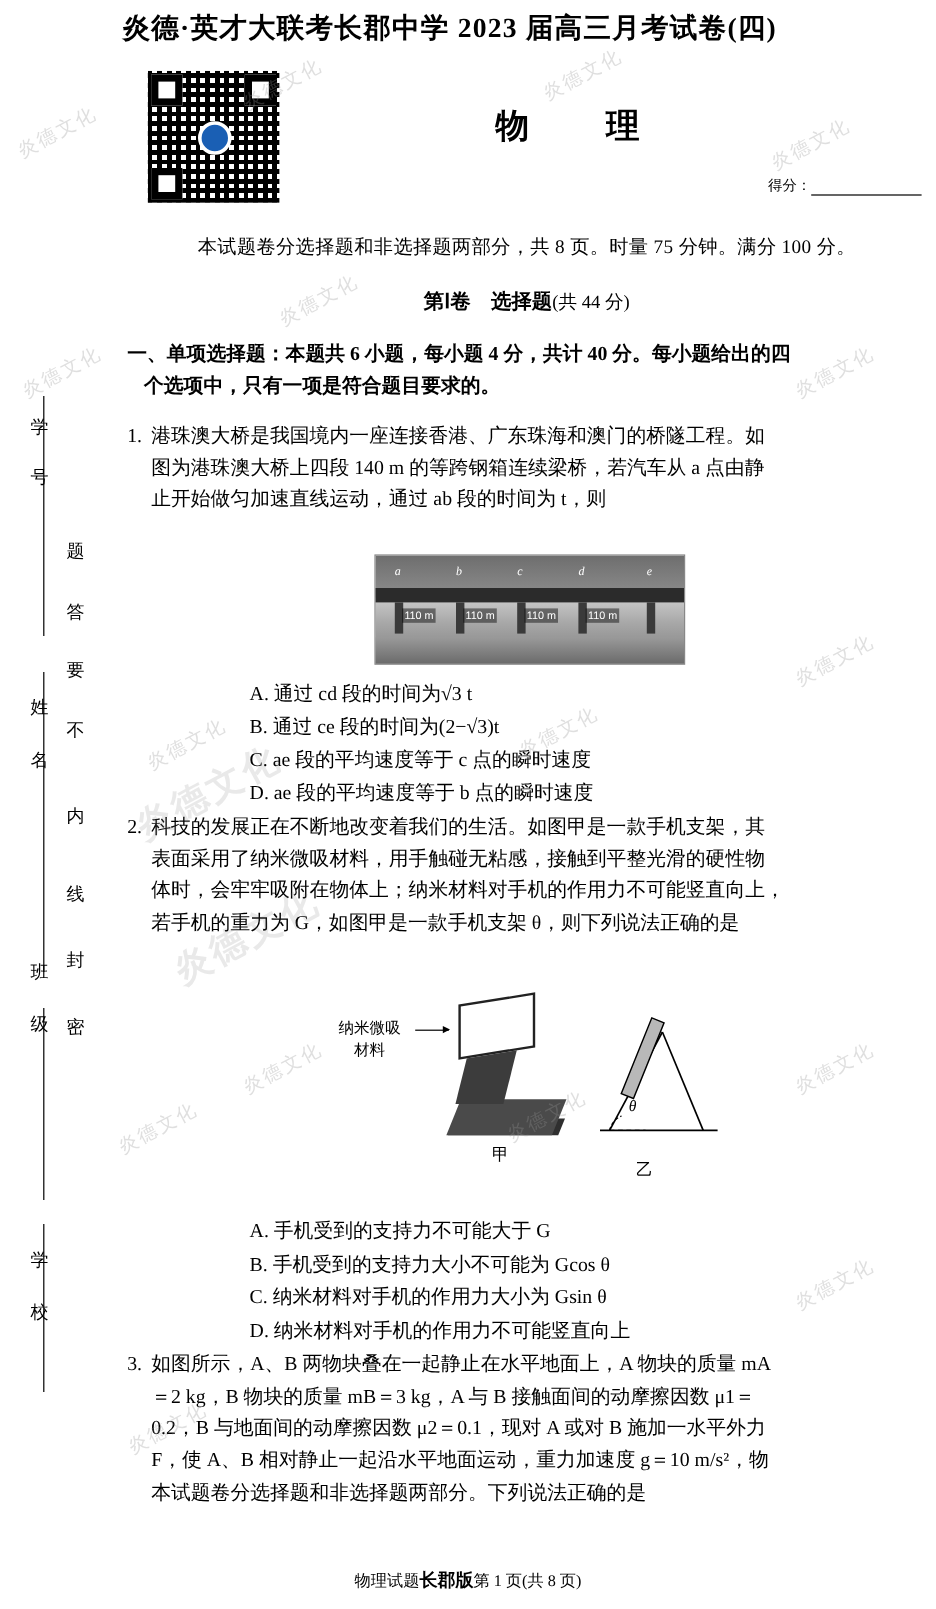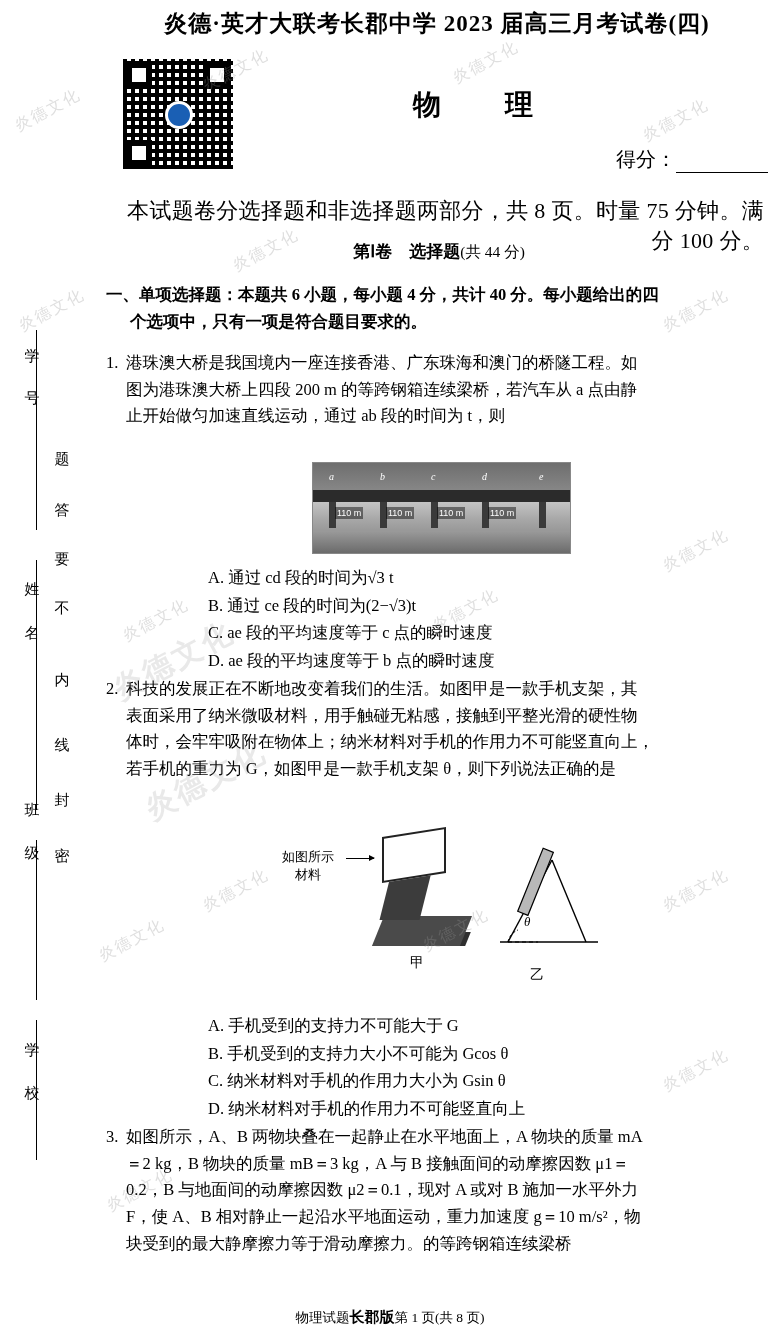--- a/index.html
+++ b/index.html
@@ -49,21 +49,21 @@
     top: 0;
     width: 688px;
     height: 1341px;
   }
 
   .title {
     position: absolute;
     left: 10px;
     top: 8px;
     width: 670px;
-    text-align: center;
+    text-align: left;
     font-family: "Liberation Serif", serif;
     font-weight: bold;
     font-size: 23px;
     letter-spacing: 1px;
     color: #000;
   }
 
   .qr {
     position: absolute;
     left: 28px;
@@ -109,38 +109,38 @@
     font-family: "Liberation Serif", serif;
     font-weight: bold;
     font-size: 28px;
     letter-spacing: 18px;
   }
 
   .score-line {
     position: absolute;
     right: 12px;
     top: 146px;
-    font-size: 20px;
+    font-size: 12px;
     font-family: Liberation Mono, monospace;
   }
   .score-line .rule {
     display: inline-block;
     width: 92px;
     border-bottom: 1px solid #000;
     vertical-align: bottom;
     height: 16px;
   }
 
   .instr {
     position: absolute;
     left: 22px;
     top: 196px;
     width: 650px;
-    font-size: 22px;
-    text-align: right;
+    font-size: 16px;
+    text-align: center;
     letter-spacing: 0.3px;
   }
 
   .sec-head {
     position: absolute;
     left: 22px;
     top: 240px;
     width: 650px;
     text-align: center;
     font-size: 17px;
@@ -150,21 +150,21 @@
 
   .qtype {
     position: absolute;
     left: 14px;
     top: 282px;
     width: 660px;
     font-size: 16.5px;
     font-weight: bold;
     line-height: 1.62;
   }
-  .qtype .l2 { display: block; margin-left: 24px; }
+  .qtype .l2 { display: block; margin-left: 14px; }
 
   .qblock {
     position: absolute;
     left: 14px;
     width: 662px;
     font-size: 16.5px;
     line-height: 1.62;
   }
   .qblock .num { float: left; width: 20px; }
   .qblock p { margin: 0; text-indent: 0; }
@@ -380,21 +380,21 @@
 
     <div class="qtype">
       <span>一、单项选择题：本题共 6 小题，每小题 4 分，共计 40 分。每小题给出的四</span>
       <span class="l2">个选项中，只有一项是符合题目要求的。</span>
     </div>
 
     <div class="qblock" style="top:350px;">
       <div class="num">1.</div>
       <div class="body">
         <p>港珠澳大桥是我国境内一座连接香港、广东珠海和澳门的桥隧工程。如</p>
-        <p>图为港珠澳大桥上四段 200 m 的等跨钢箱连续梁桥，若汽车从 a 点由静</p>
+        <p>图为港珠澳大桥上四段 140 m 的等跨钢箱连续梁桥，若汽车从 a 点由静</p>
         <p>止开始做匀加速直线运动，通过 ab 段的时间为 t，则</p>
       </div>
     </div>
 
     <div class="fig-bridge" style="top:462px;">
       <div class="deck"></div>
       <div class="base"></div>
       <div class="pier" style="left:16px;"></div>
       <div class="pier" style="left:67px;"></div>
       <div class="pier" style="left:118px;"></div>
@@ -425,21 +425,21 @@
       <div class="body">
         <p>科技的发展正在不断地改变着我们的生活。如图甲是一款手机支架，其</p>
         <p>表面采用了纳米微吸材料，用手触碰无粘感，接触到平整光滑的硬性物</p>
         <p>体时，会牢牢吸附在物体上；纳米材料对手机的作用力不可能竖直向上，</p>
         <p>若手机的重力为 G，如图甲是一款手机支架 θ，则下列说法正确的是</p>
       </div>
     </div>
 
     <div class="fig-stand" style="top:826px;">
       <div class="callout">
-        <span>如图所示</span><br>
+        <span>纳米微吸</span><br>
         <span>材料</span>
       </div>
       <div class="arrow"></div>
 
       <div class="stand-body">
         <div class="foot2"></div>
         <div class="foot"></div>
         <div class="arm"></div>
         <div class="plate"></div>
       </div>
@@ -467,21 +467,21 @@
       <div>D. 纳米材料对手机的作用力不可能竖直向上</div>
     </div>
 
     <div class="qblock" style="top:1124px;">
       <div class="num">3.</div>
       <div class="body">
         <p>如图所示，A、B 两物块叠在一起静止在水平地面上，A 物块的质量 mA</p>
         <p>＝2 kg，B 物块的质量 mB＝3 kg，A 与 B 接触面间的动摩擦因数 μ1＝</p>
         <p>0.2，B 与地面间的动摩擦因数 μ2＝0.1，现对 A 或对 B 施加一水平外力</p>
         <p>F，使 A、B 相对静止一起沿水平地面运动，重力加速度 g＝10 m/s²，物</p>
-        <p>块受到的最大静摩擦力等于滑动摩擦力。的等跨钢箱连续梁桥</p>
+        <p>本试题卷分选择题和非选择题两部分。下列说法正确的是</p>
       </div>
     </div>
 
   </div>
 
   <div class="wm" style="left:12px; top:100px;">炎德文化</div>
   <div class="wm" style="left:200px; top:60px;">炎德文化</div>
   <div class="wm" style="left:450px; top:52px;">炎德文化</div>
   <div class="wm" style="left:640px; top:110px;">炎德文化</div>
   <div class="wm" style="left:16px; top:300px;">炎德文化</div>

